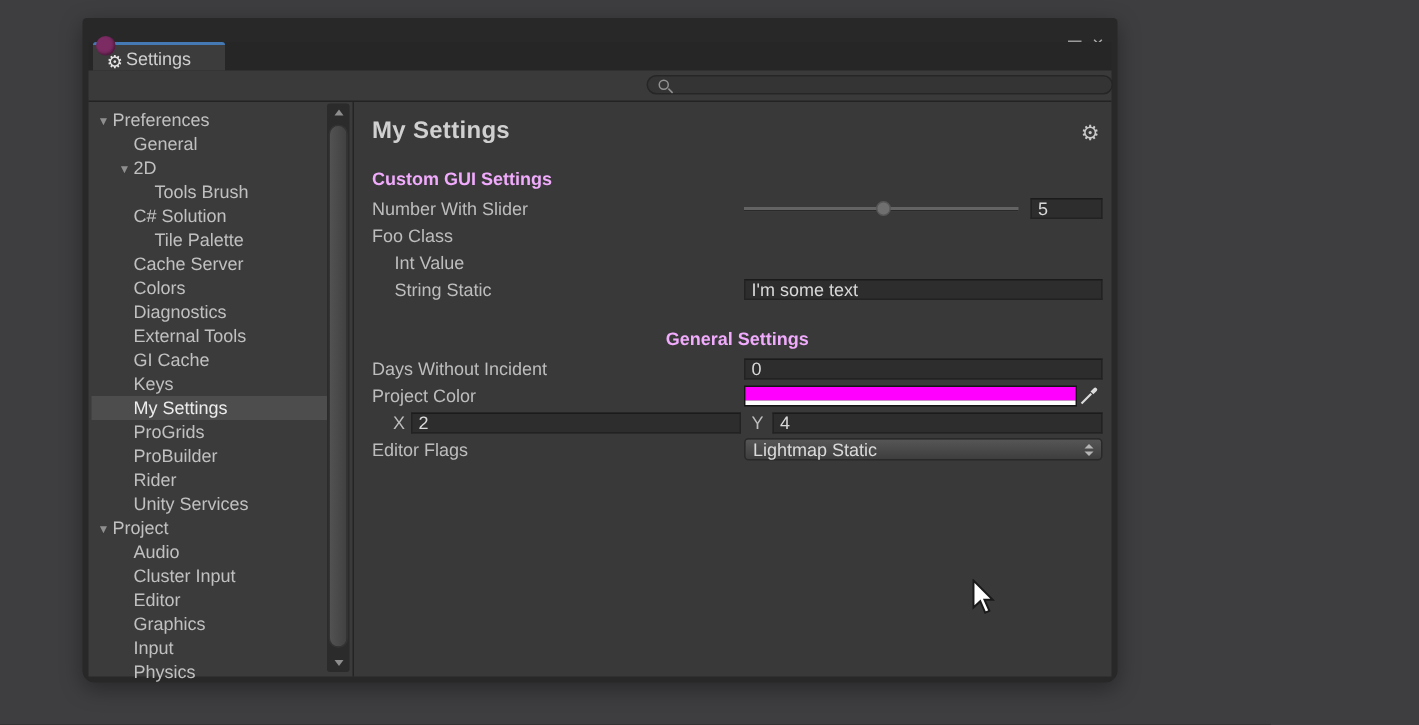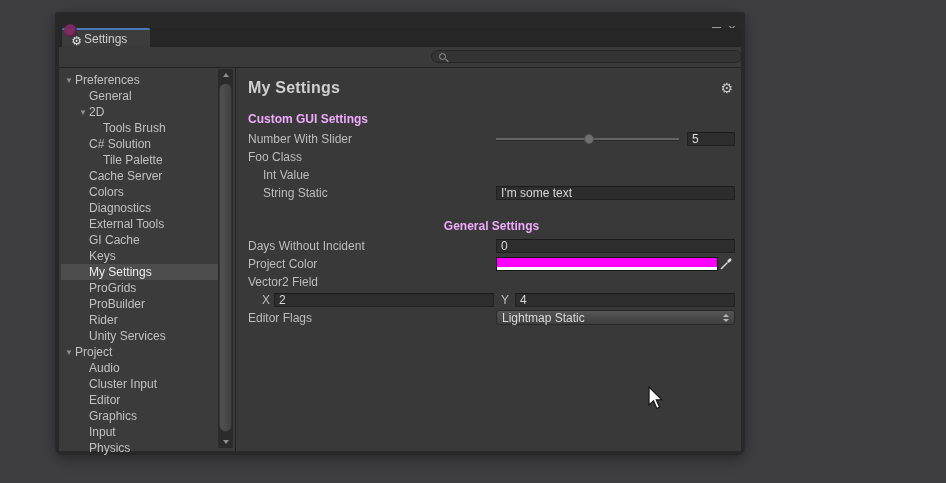--- a/index.html
+++ b/index.html
@@ -331,23 +331,20 @@
           </span>
           <span class="eyedropper">
             <svg width="17" height="14" viewBox="0 0 17 14">
               <path d="M3 12 L9.5 5.5" stroke="#dcdcdc" stroke-width="1.4" fill="none"></path>
               <path d="M9 4 l2.2-2.2 a1.3 1.3 0 0 1 1.9 1.9 L10.9 5.9 Z" fill="#dcdcdc"></path>
             </svg>
           </span>
         </span>
       </div>
 
-      <div class="row">
-        <span class="label">Vector2 Field</span>
-      </div>
 
       <div class="row vec-row">
         <span class="vec-label x">X</span>
         <span class="field grow">2</span>
         <span class="vec-label y">Y</span>
         <span class="field grow">4</span>
       </div>
 
       <div class="row">
         <span class="label">Editor Flags</span>

